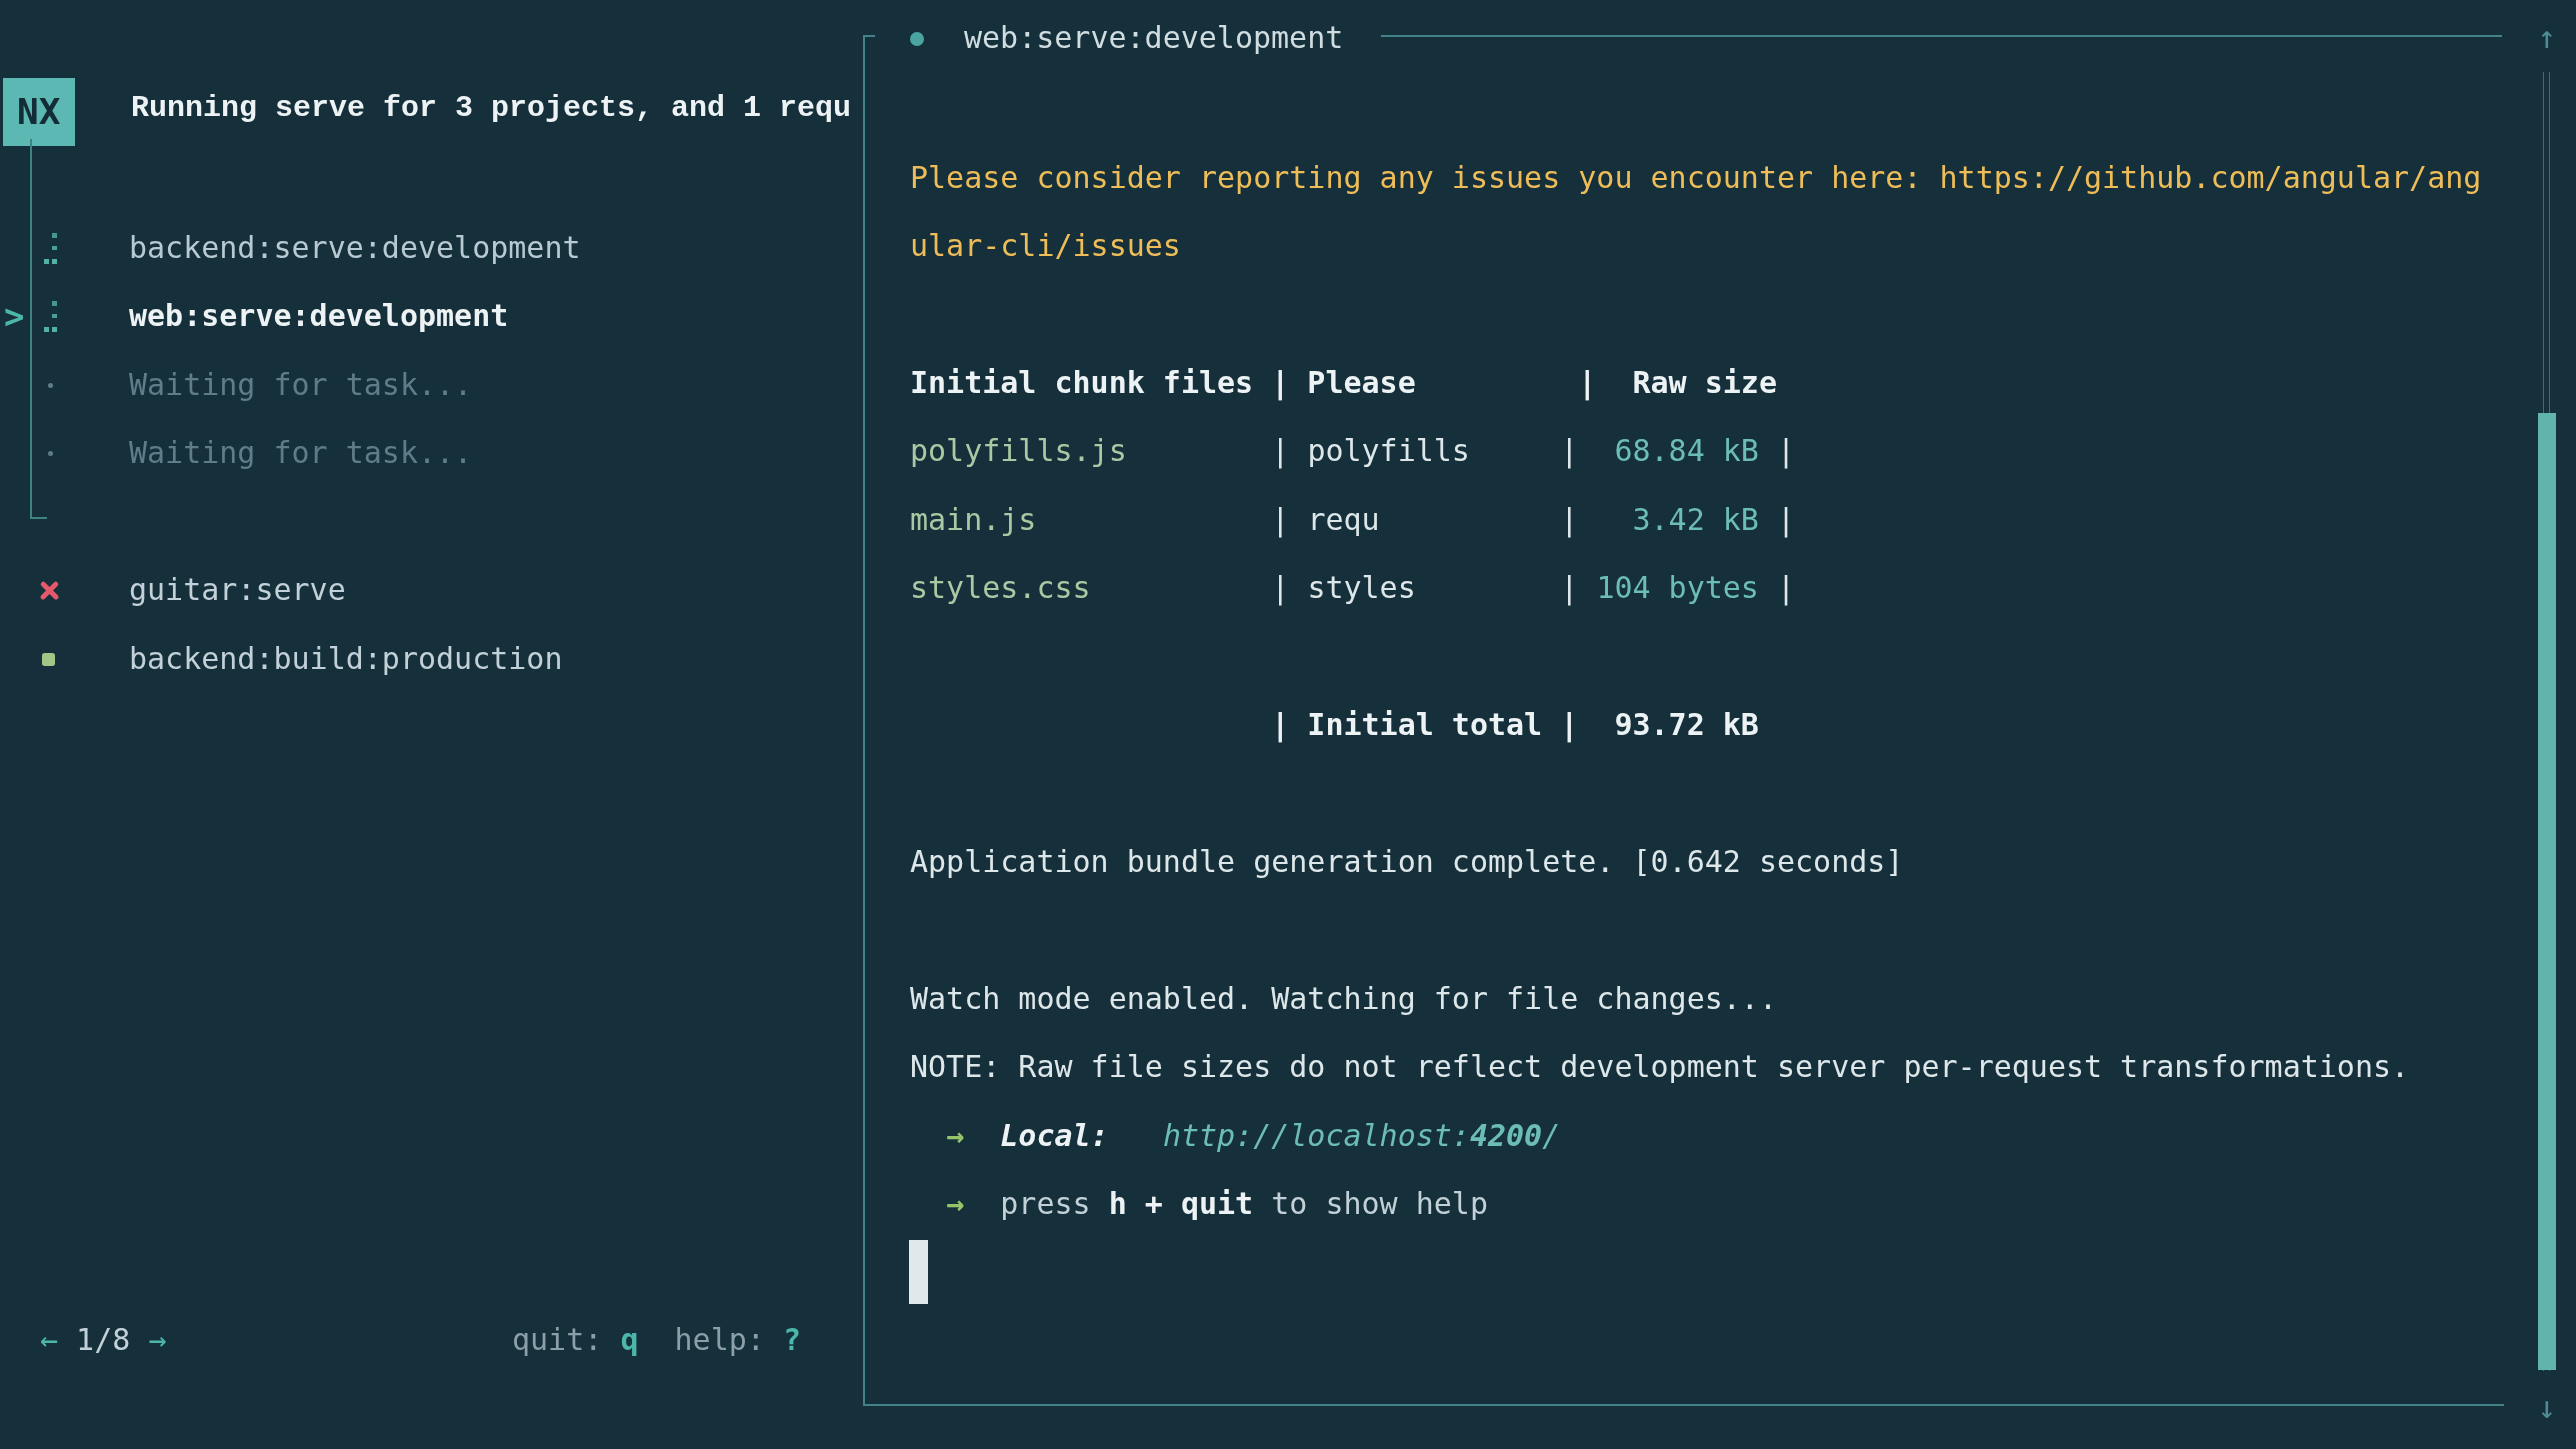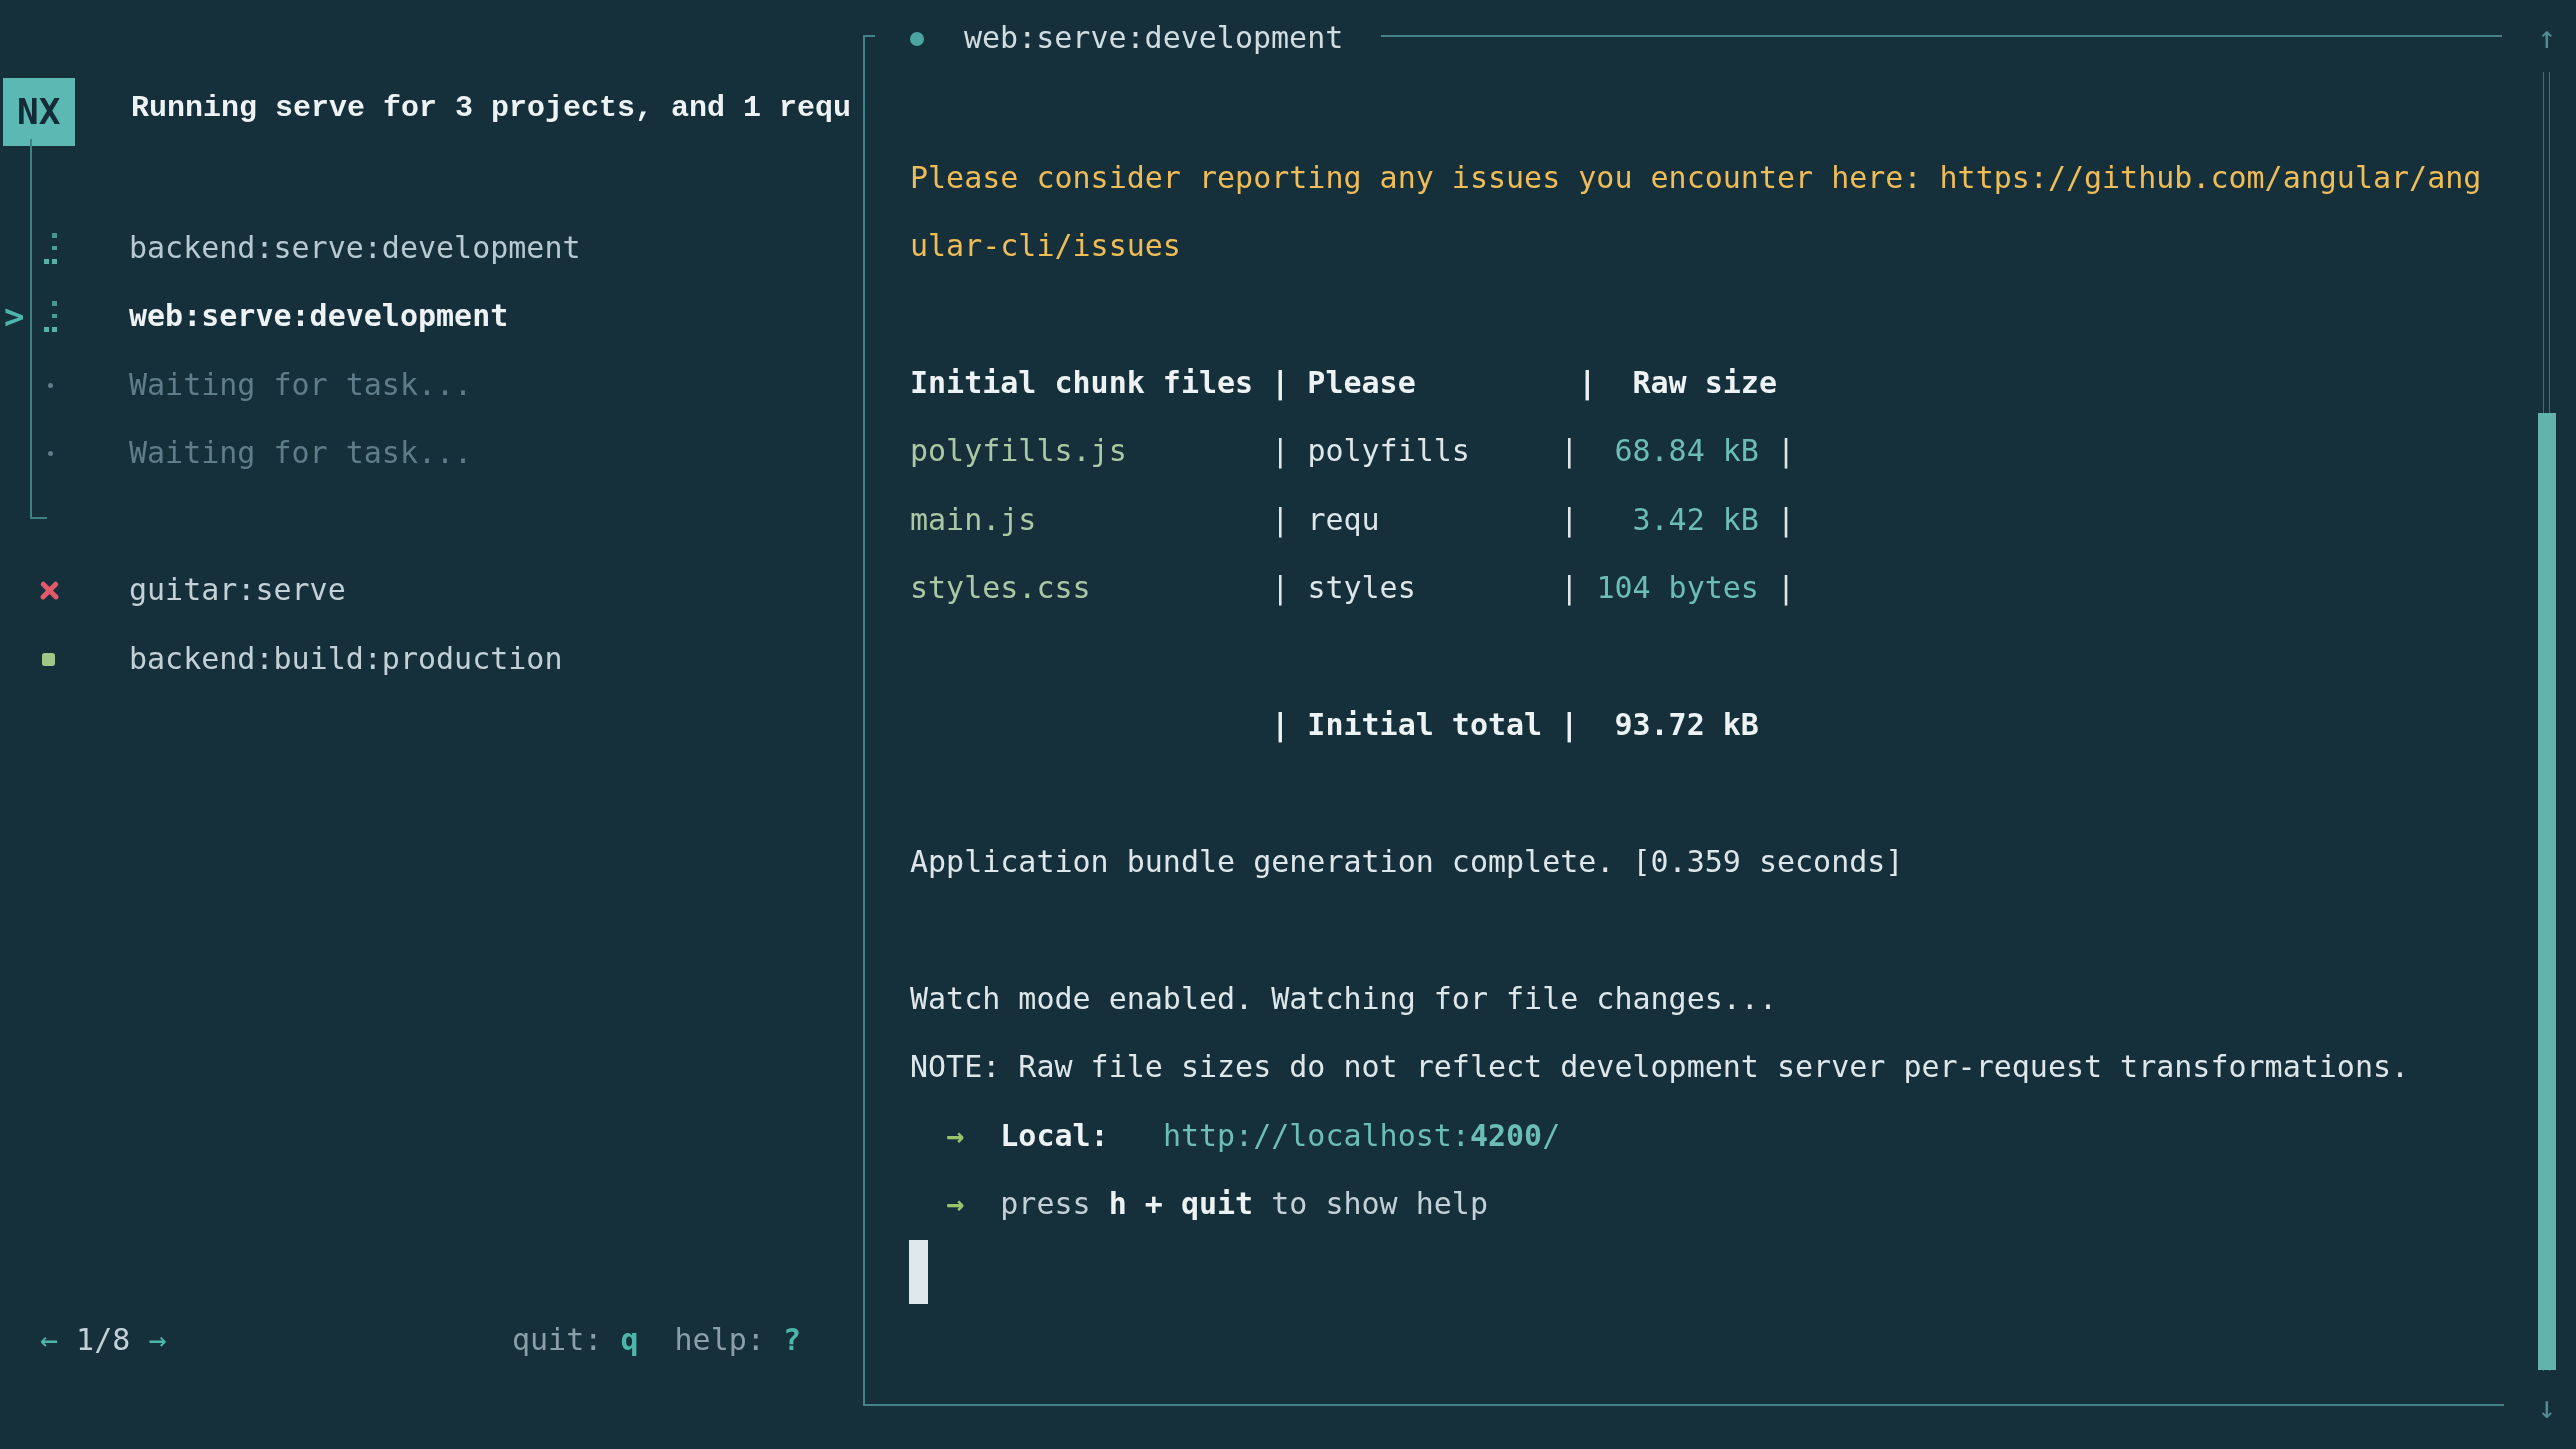--- a/index.html
+++ b/index.html
@@ -137,24 +137,24 @@
   <div class="row panel-title">web:serve:development</div>
   <div class="pt-line"></div>
   <div id="panel-body">
       <div class="row pline" style="top: 144px;"><span class="orange">Please consider reporting any issues you encounter here: https://github.com/angular/ang</span></div>
       <div class="row pline" style="top: 212px;"><span class="orange">ular-cli/issues</span></div>
       <div class="row pline" style="top: 349px;"><span class="hdr">Initial chunk files | Please         |  Raw size</span></div>
       <div class="row pline" style="top: 417px;"><span class="file">polyfills.js</span><span>        </span><span>| </span><span>polyfills</span><span>     </span><span>|</span><span>  </span><span class="size">68.84 kB</span><span> </span><span>|</span></div>
       <div class="row pline" style="top: 486px;"><span class="file">main.js</span><span>             </span><span>| </span><span>requ</span><span>          </span><span>|</span><span>   </span><span class="size">3.42 kB</span><span> </span><span>|</span></div>
       <div class="row pline" style="top: 554px;"><span class="file">styles.css</span><span>          </span><span>| </span><span>styles</span><span>        </span><span>|</span><span> </span><span class="size">104 bytes</span><span> </span><span>|</span></div>
       <div class="row pline" style="top: 691px;"><span class="hdr">                    | Initial total |  93.72 kB</span></div>
-      <div class="row pline" style="top: 828px;"><span>Application bundle generation complete. [0.359 seconds]</span></div>
+      <div class="row pline" style="top: 828px;"><span>Application bundle generation complete. [0.642 seconds]</span></div>
       <div class="row pline" style="top: 965px;"><span>Watch mode enabled. Watching for file changes...</span></div>
       <div class="row pline" style="top: 1033px;"><span>NOTE: Raw file sizes do not reflect development server per-request transformations.</span></div>
-      <div class="row pline" style="top: 1102px;"><span>  </span><span class="green">→</span><span>  </span><span class="boldwhite">Local:</span><span>   </span><span class="size">http://localhost:</span><span class="sizeb">4200</span><span class="size">/</span></div>
+      <div class="row pline" style="top: 1102px; font-style: italic;"><span>  </span><span class="green">→</span><span>  </span><span class="boldwhite">Local:</span><span>   </span><span class="size">http://localhost:</span><span class="sizeb">4200</span><span class="size">/</span></div>
       <div class="row pline" style="top: 1170px;"><span>  </span><span class="green">→</span><span>  </span><span class="gray">press </span><span class="boldwhite">h + quit</span><span class="gray"> to show help</span></div>
     </div>
   <div class="cursor"></div>
 
   <div class="scroll-arrow" style="top:2.7px;">↑</div>
   <div class="scroll-track"></div>
   <div class="scroll-thumb"></div>
   <div class="scroll-arrow" style="top:1373px;">↓</div>
 
 </div>

